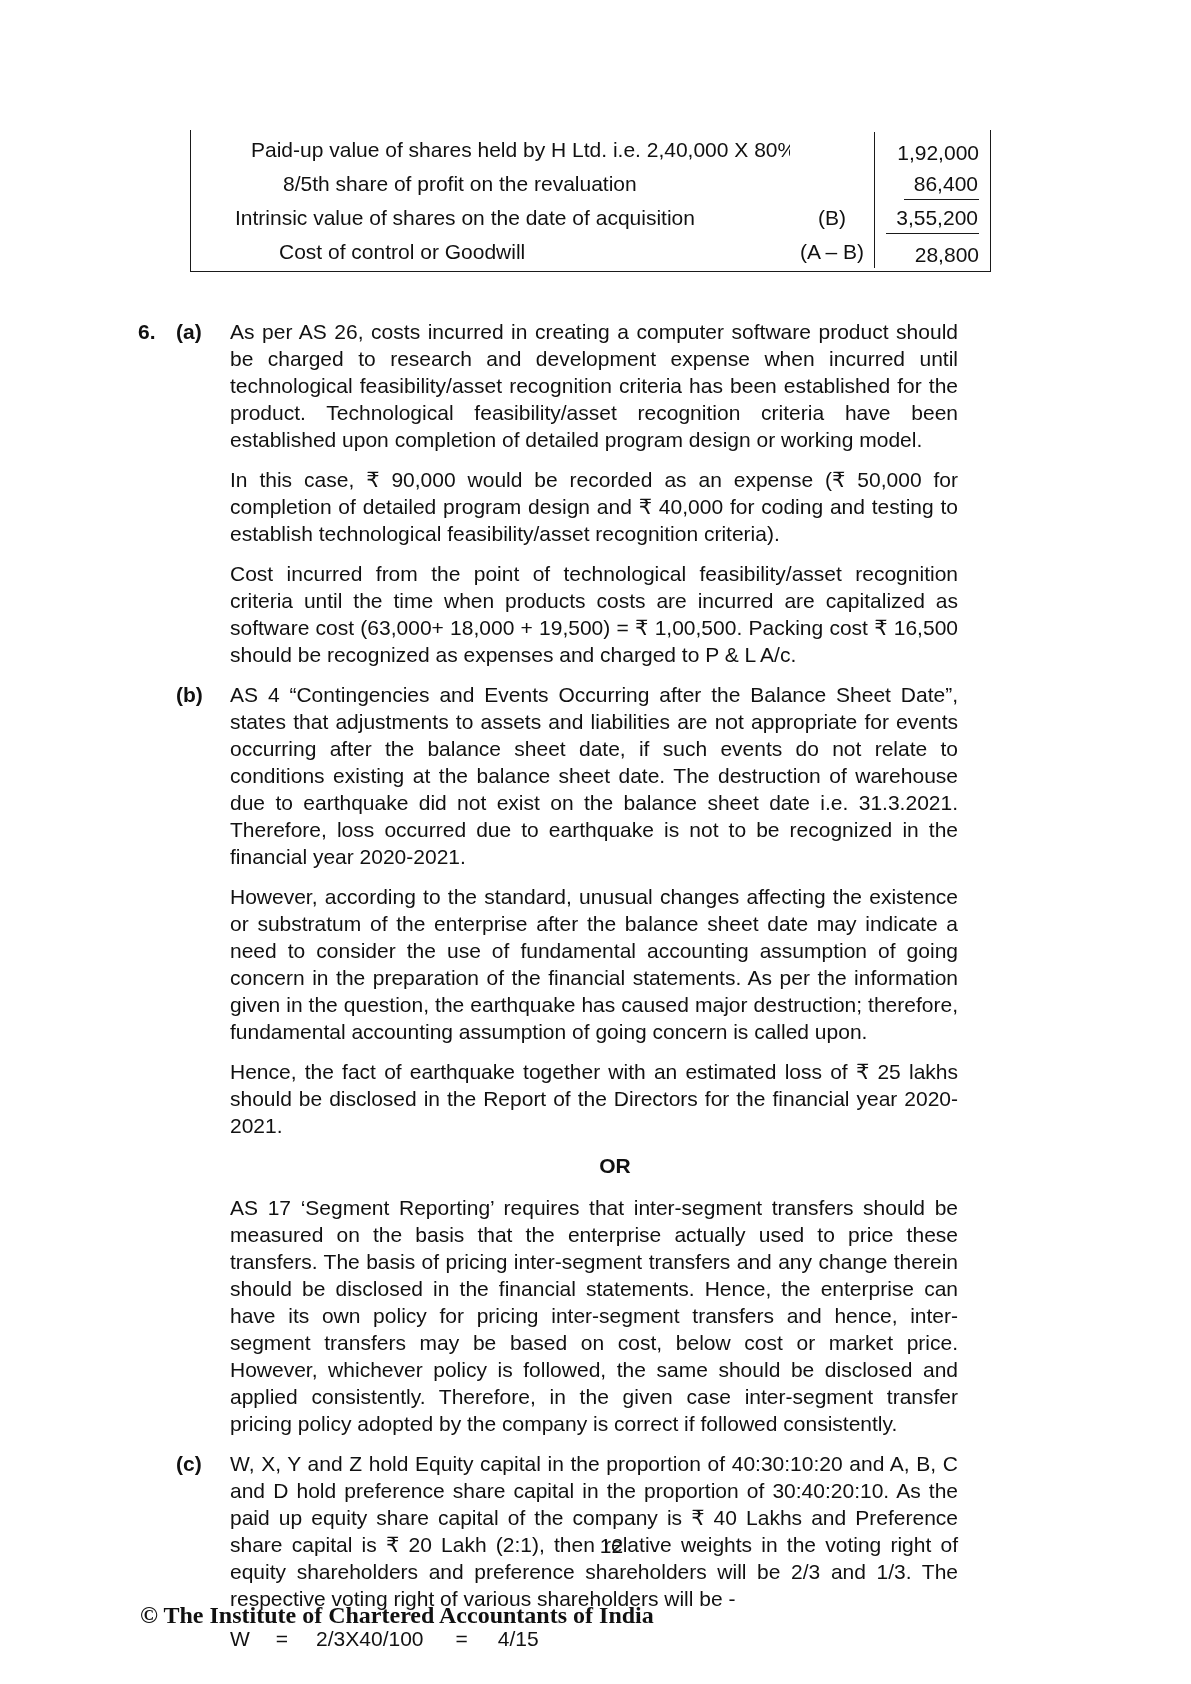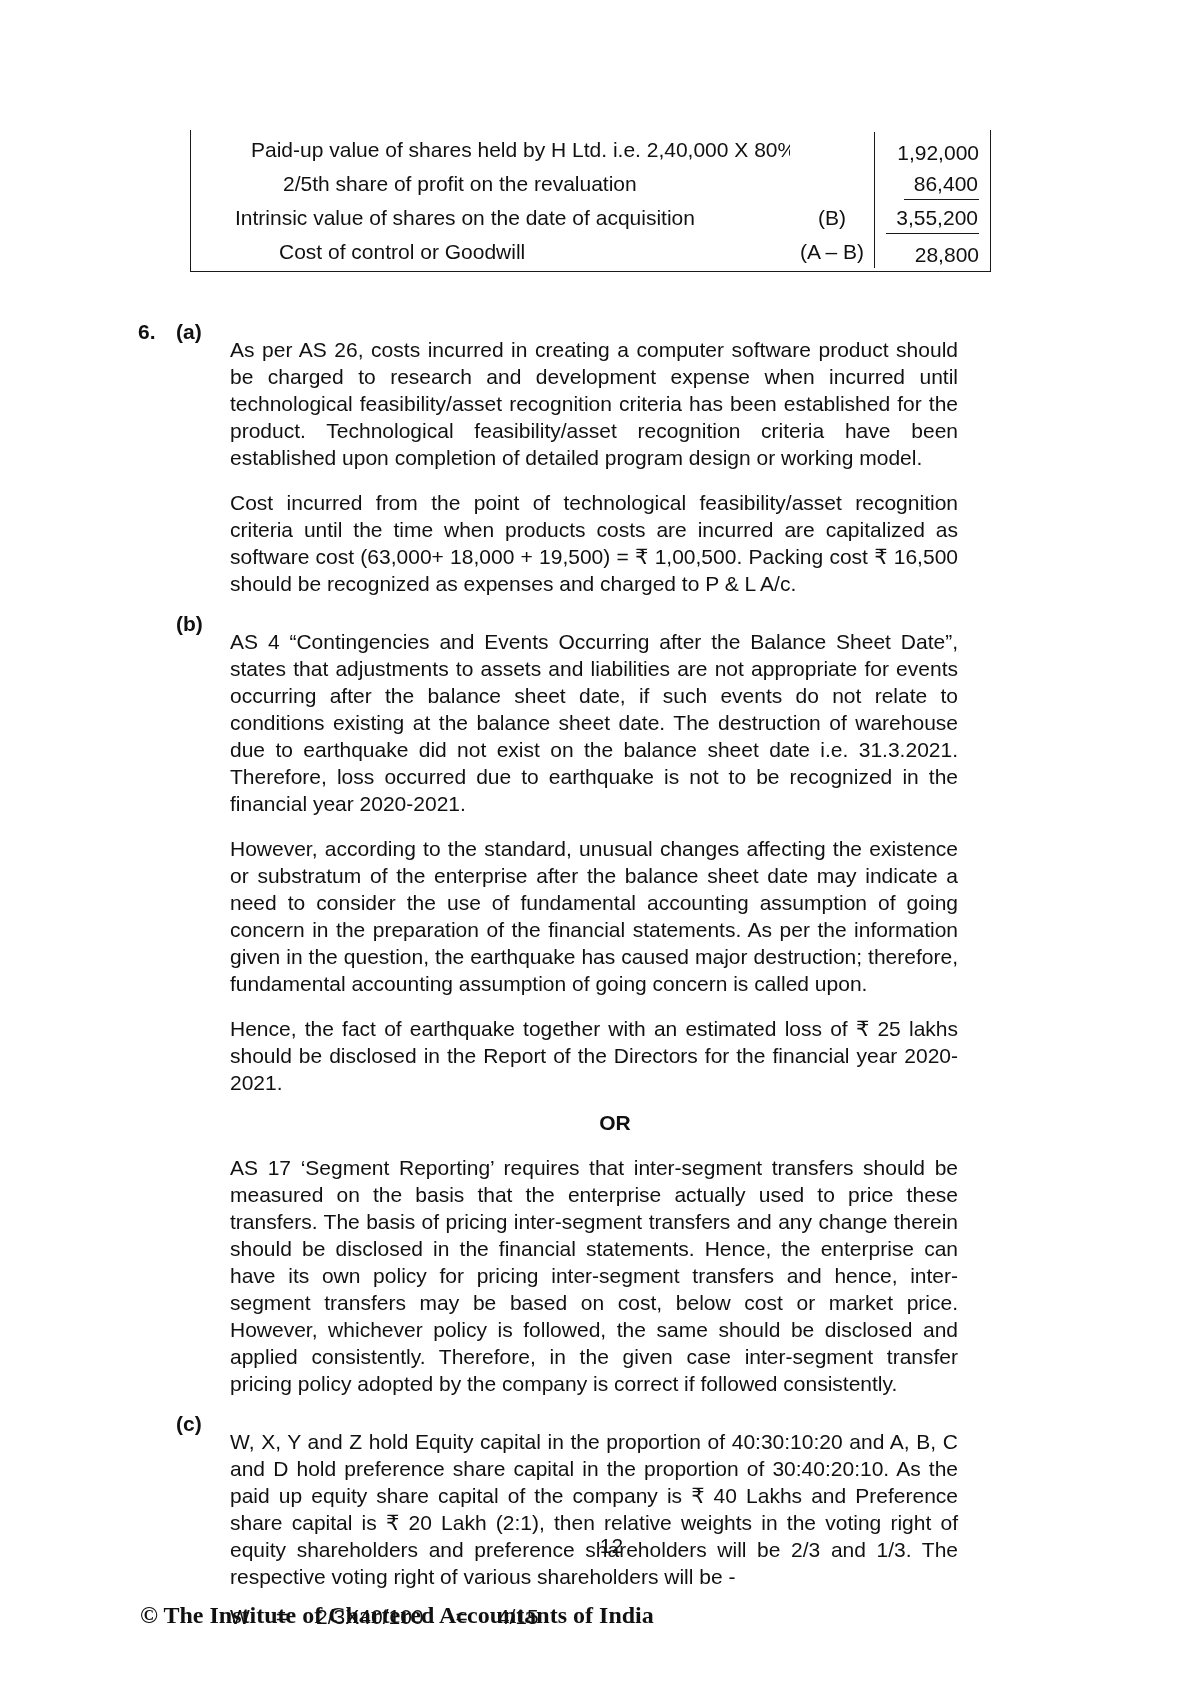--- a/index.html
+++ b/index.html
@@ -53,21 +53,21 @@
 
   
   .answers {
     position: absolute;
     left: 138px;
     top: 318px;
     width: 820px;
   }
   .part { display: grid; grid-template-columns: 38px 54px 1fr; }
   .q-num, .part-label { font-weight: bold; }
-  .part-body p { text-align: justify; margin: 18px 0 13px 0; }
+  .part-body p { text-align: justify; margin: 0 0 13px 0; }
   .or-line {
     text-align: center; font-weight: bold;
     position: relative; left: 21px;
     margin: 2px 0 15px 0;
   }
   .equation { display: flex; align-items: baseline; margin-top: 2px; }
   .eq-lhs { }
   .eq-sign1 { margin-left: 26px; }
   .eq-expr  { margin-left: 28px; }
   .eq-sign2 { margin-left: 32px; }
@@ -96,21 +96,21 @@
     <div class="acct-row indent-1">
       <div class="acct-label"><i class="acct-prefix"></i><span>Paid-up value of  shares held by H Ltd. i.e.  2,40,000 X 80%</span></div>
       <div class="acct-ref"></div>
       <div class="acct-amount">
           <span>1,92,000</span>
         </div>
     </div>
 
 
     <div class="acct-row indent-3">
-      <div class="acct-label"><i class="acct-prefix"></i><span>2/5th share of profit on the revaluation</span></div>
+      <div class="acct-label"><i class="acct-prefix"></i><span>8/5th share of profit on the revaluation</span></div>
       <div class="acct-ref"></div>
       <div class="acct-amount u">
           <span>86,400</span>
         </div>
     </div>
 
     <div class="acct-row indent-4">
       <div class="acct-label"><i class="acct-prefix"></i><span>Intrinsic value of shares on the date of acquisition</span></div>
       <div class="acct-ref">(B)</div>
       <div class="acct-amount u">
@@ -128,20 +128,21 @@
 
   </div>
 
   <div class="answers">
 
     <div class="part">
       <div class="q-num">6.</div>
       <div class="part-label">(a)</div>
       <div class="part-body">
         <p>As per AS 26, costs incurred in creating a computer software product should be charged to research and development expense when incurred until technological feasibility/asset recognition criteria has been established for the product.  Technological feasibility/asset recognition criteria have been established upon completion of detailed program design or working model.</p>
+        <p>In this case, ₹ 90,000 would be recorded as an expense (₹ 50,000 for completion of detailed program design and ₹ 40,000 for coding and testing to establish technological feasibility/asset recognition criteria).</p>
         <p>Cost incurred from the point of technological feasibility/asset recognition criteria until the time when products costs are incurred are capitalized as software cost (63,000+ 18,000 + 19,500) = ₹ 1,00,500. Packing cost ₹ 16,500 should be recognized as expenses and charged to P &amp; L A/c.</p>
       </div>
     </div>
 
     <div class="part">
       <div></div>
       <div class="part-label">(b)</div>
       <div class="part-body">
         <p>AS 4 “Contingencies and Events Occurring after the Balance Sheet Date”, states that adjustments to assets and liabilities are not appropriate for events occurring after the balance sheet date, if such events do not relate to conditions existing at the balance sheet date.  The destruction of warehouse due to earthquake did not exist on the balance sheet date i.e. 31.3.2021.  Therefore, loss occurred due to earthquake is not to be recognized in the financial year 2020-2021.</p>
         <p>However, according to the standard, unusual changes affecting the existence or substratum of the enterprise after the balance sheet date may indicate a need to consider the use of fundamental accounting assumption of going concern in the preparation of the financial statements. As per the information given in the question, the earthquake has caused major destruction; therefore, fundamental accounting assumption of going concern is called upon.</p>

